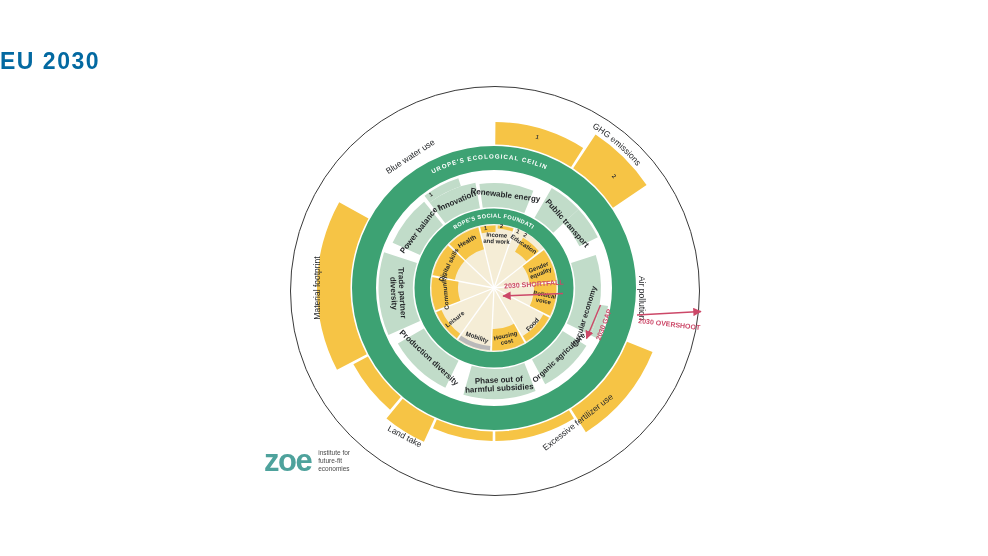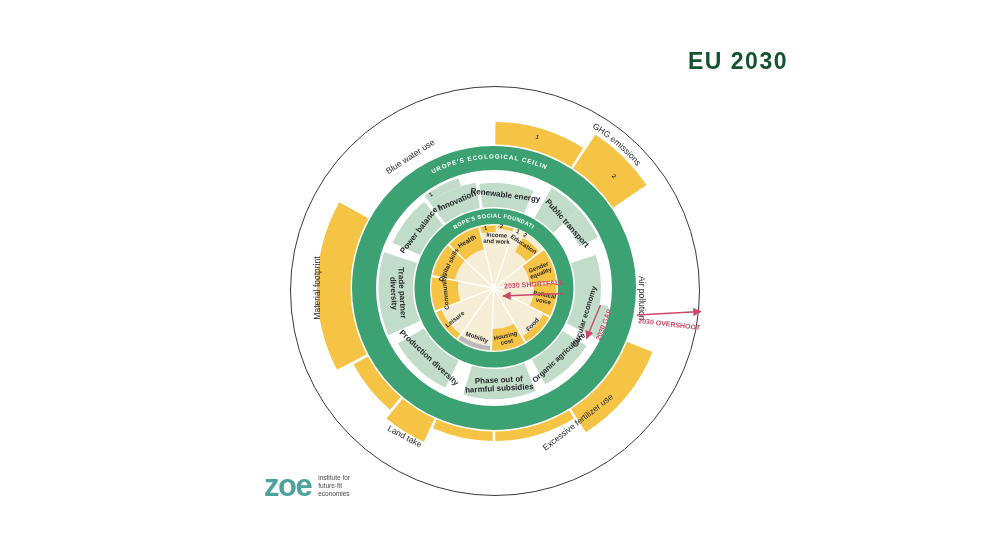--- a/index.html
+++ b/index.html
@@ -1,21 +1,21 @@
 <!DOCTYPE html>
 <html><head>
 <meta charset="utf-8">
 <style>
   html,body{margin:0;padding:0;background:#fff;}
   .stage{position:relative;width:988px;height:556px;background:#ffffff;overflow:hidden;
          font-family:"Liberation Sans",sans-serif;}
   #chart{position:absolute;left:0;top:0;width:988px;height:556px;}
-  h1.title{position:absolute;top:48px;left:0;width:788px;margin:0;text-align:right;
-           font-size:23px;font-weight:600;letter-spacing:1.5px;color:#14532d;}
-  .logo{position:absolute;left:264px;top:474px;display:flex;align-items:center;gap:7px;}
+  h1.title{position:absolute;top:48px;left:0;width:788px;margin:0;text-align:left;
+           font-size:23px;font-weight:600;letter-spacing:1.5px;color:#0369a1;}
+  .logo{position:absolute;left:264px;top:449px;display:flex;align-items:center;gap:7px;}
   .wordmark{font-size:31px;font-weight:bold;color:#4ea29c;letter-spacing:-1.5px;line-height:.8;}
   .tagline{display:flex;flex-direction:column;font-size:6.5px;line-height:1.25;color:#4a4a4a;}
   svg text{font-family:"Liberation Sans",sans-serif;}
 </style>
 </head>
 <body>
 
 <div class="stage">
   <h1 class="title">EU 2030</h1>
   <svg id="chart" viewBox="0 0 988 556" xmlns="http://www.w3.org/2000/svg">

